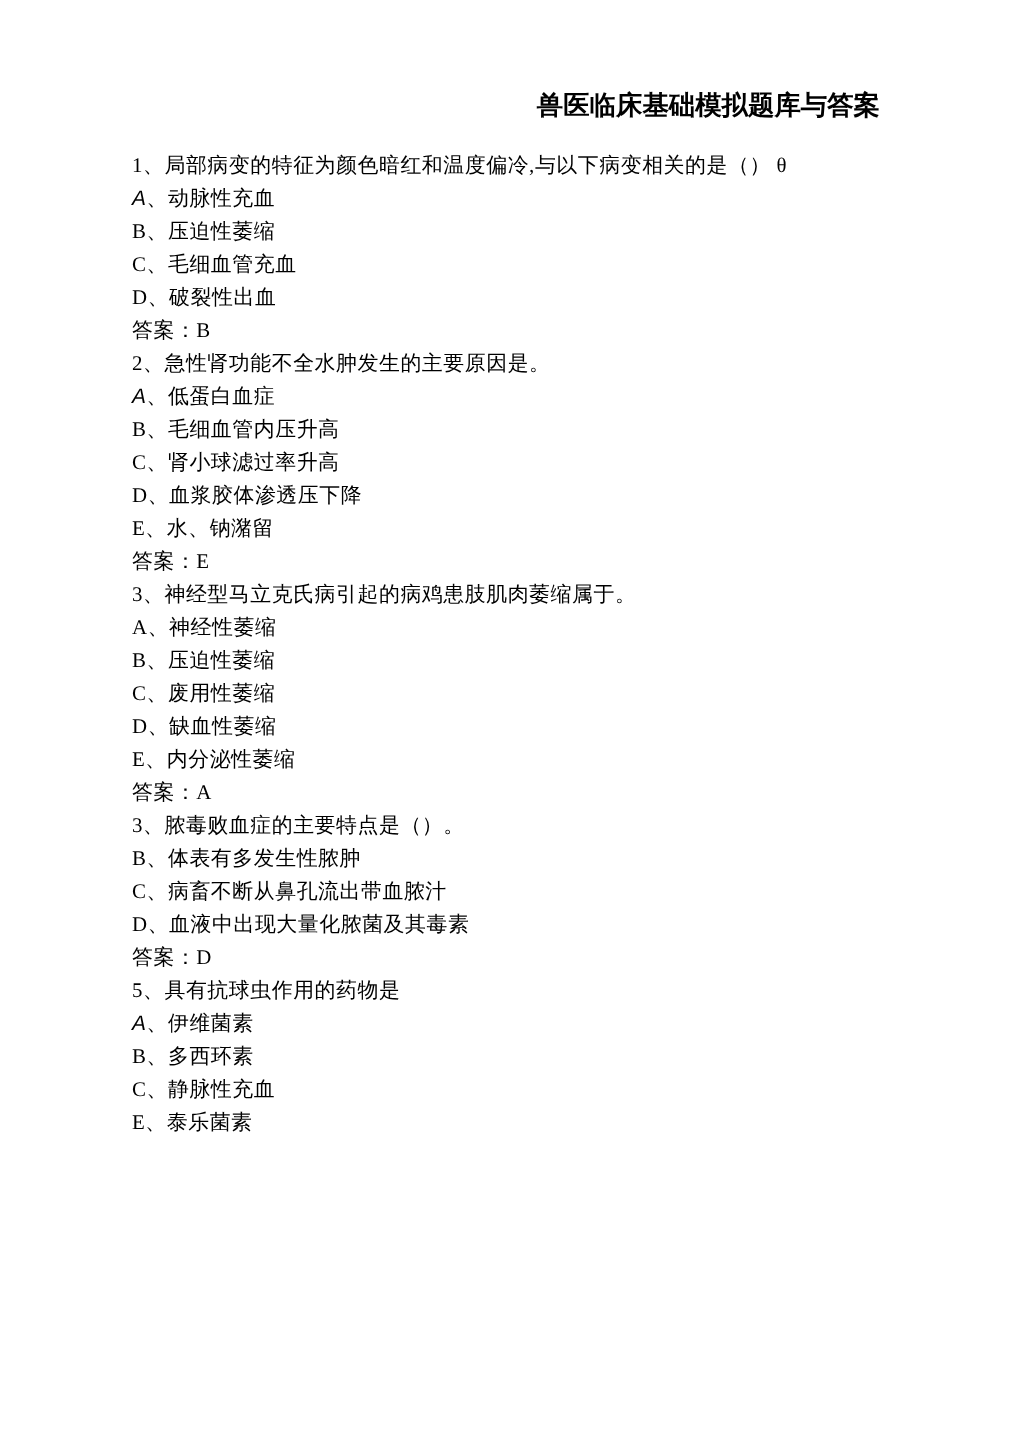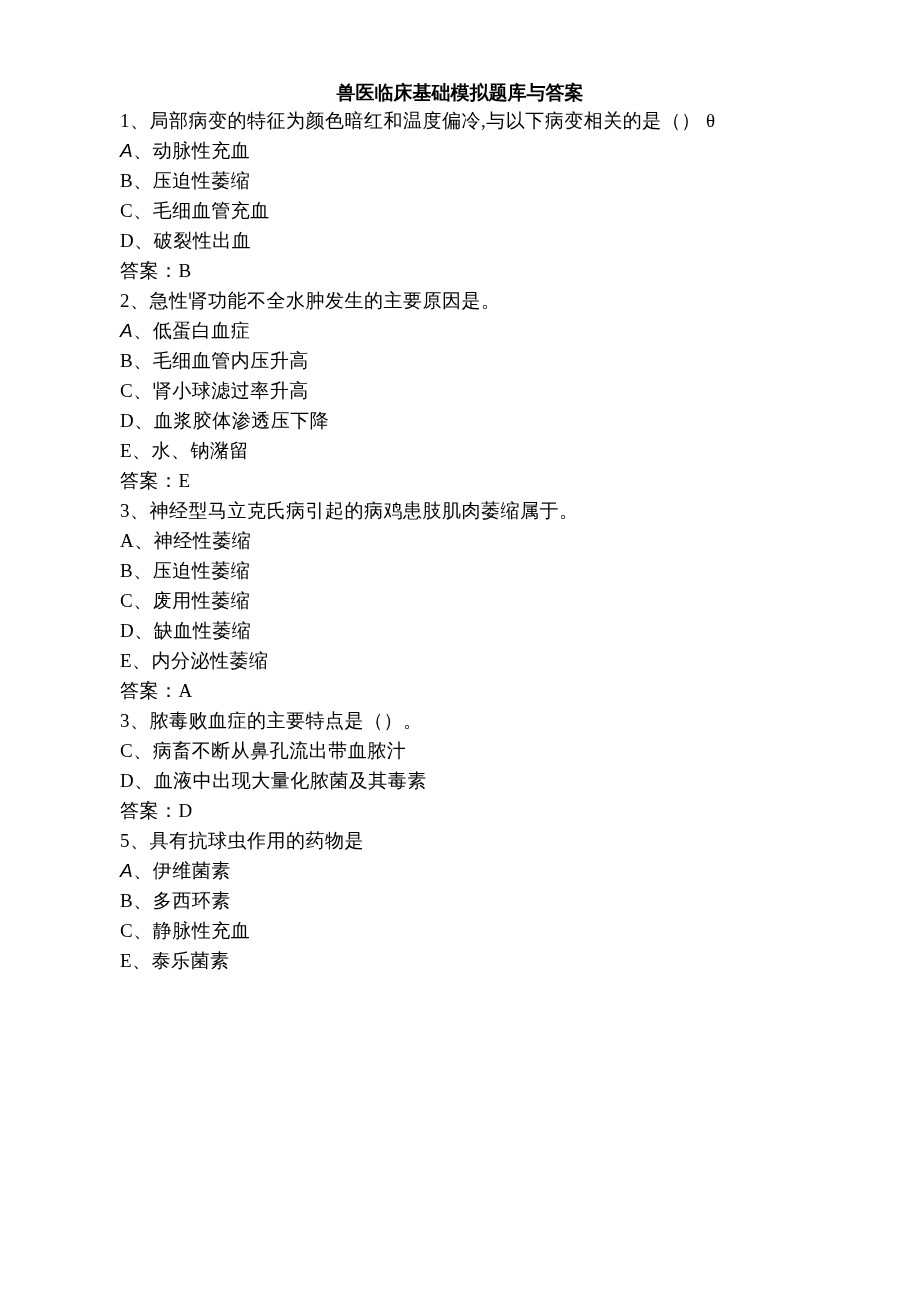--- a/index.html
+++ b/index.html
@@ -9,24 +9,24 @@
     font-family: "SimSun", "宋体", serif;
     width: 920px;
     min-height: 1301px;
   }
   .page {
     padding: 80px 120px 60px 120px;
     box-sizing: border-box;
   }
   .title {
     font-family: "SimHei", "黑体", sans-serif;
-    font-size: 19px;
+    font-size: 24px;
     font-weight: bold;
-    text-align: center;
-    margin-bottom: 0;
+    text-align: right;
+    margin-bottom: 24px;
     color: #000;
   }
   .line {
     font-size: 19px;
     line-height: 30px;
     color: #000;
     white-space: pre-wrap;
     letter-spacing: 0.5px;
   }
   .sans-a {
@@ -54,20 +54,21 @@
       <div class="line">E、水、钠潴留</div>
       <div class="line">答案：E</div>
       <div class="line">3、神经型马立克氏病引起的病鸡患肢肌肉萎缩属于。</div>
       <div class="line">A、神经性萎缩</div>
       <div class="line">B、压迫性萎缩</div>
       <div class="line">C、废用性萎缩</div>
       <div class="line">D、缺血性萎缩</div>
       <div class="line">E、内分泌性萎缩</div>
       <div class="line">答案：A</div>
       <div class="line">3、脓毒败血症的主要特点是（）。</div>
+      <div class="line">B、体表有多发生性脓肿</div>
       <div class="line">C、病畜不断从鼻孔流出带血脓汁</div>
       <div class="line">D、血液中出现大量化脓菌及其毒素</div>
       <div class="line">答案：D</div>
       <div class="line">5、具有抗球虫作用的药物是</div>
       <div class="line"><span class="sans-a">A</span><span>、伊维菌素</span></div>
       <div class="line">B、多西环素</div>
       <div class="line">C、静脉性充血</div>
       <div class="line">E、泰乐菌素</div>
     </div>
 </div>

